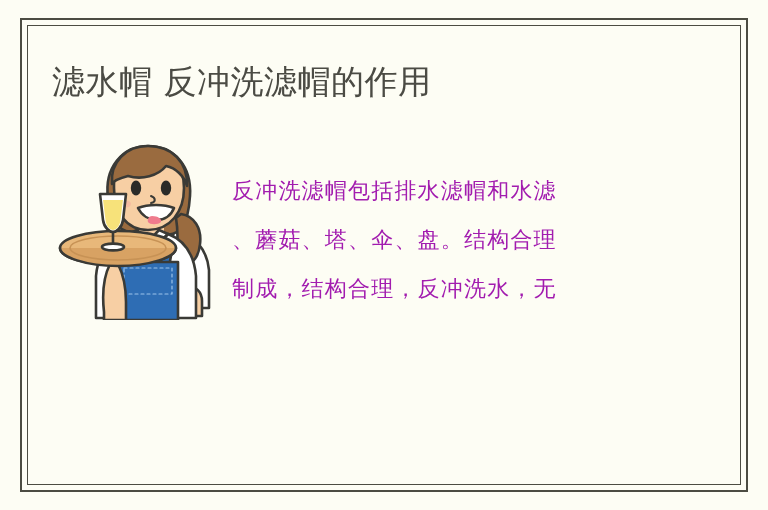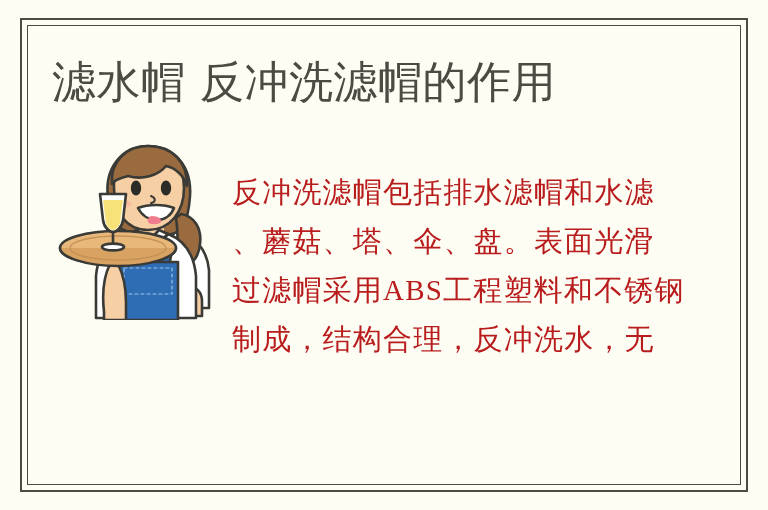--- a/index.html
+++ b/index.html
@@ -41,21 +41,21 @@
     border: 1px solid #4c4c42;
     box-sizing: border-box;
     pointer-events: none;
   }
 
   
   .title {
     position: absolute;
     left: 52px;
     top: 59px;
-    font-size: 44px;
+    font-size: 33px;
     line-height: 46px;
     letter-spacing: 0.5px;
     color: #4b4b44;
     font-family: "DejaVu Sans", "Liberation Sans", sans-serif;
     font-weight: 400;
     white-space: nowrap;
   }
 
   
   .illustration {
@@ -66,24 +66,24 @@
     height: 184px;
   }
   .illustration svg { display: block; width: 100%; height: 100%; }
 
   
   .body-text {
     position: absolute;
     left: 232px;
     top: 168px;
     width: 416px;
-    font-family: Liberation Serif, serif;
-    font-size: 29px;
+    font-family: Liberation Mono, monospace;
+    font-size: 22px;
     line-height: 49px;
-    color: #b91c1c;
+    color: #a21caf;
     letter-spacing: 1.2px;
     text-align: justify;
     text-justify: inter-character;
   }
   .body-text p {
     margin: 0;
     white-space: nowrap;
   }
   .body-text p.justified {
     display: flex;
@@ -160,23 +160,20 @@
         <ellipse cx="67" cy="111" rx="11" ry="3.4" fill="#ffffff"></ellipse>
       </g>
     </svg>
   </div>
 
   <div class="body-text">
     <p class="justified">
       <span>反冲洗滤帽包括排水滤帽和水滤</span>
     </p>
     <p class="justified">
-      <span>、蘑菇、塔、伞、盘。表面光滑</span>
-    </p>
-    <p class="justified">
-      <span>过滤帽采用ABS工程塑料和不锈钢</span>
+      <span>、蘑菇、塔、伞、盘。结构合理</span>
     </p>
     <p class="justified">
       <span>制成，结构合理，反冲洗水，无</span>
     </p>
   </div>
 
 </div>
 
 </body></html>

